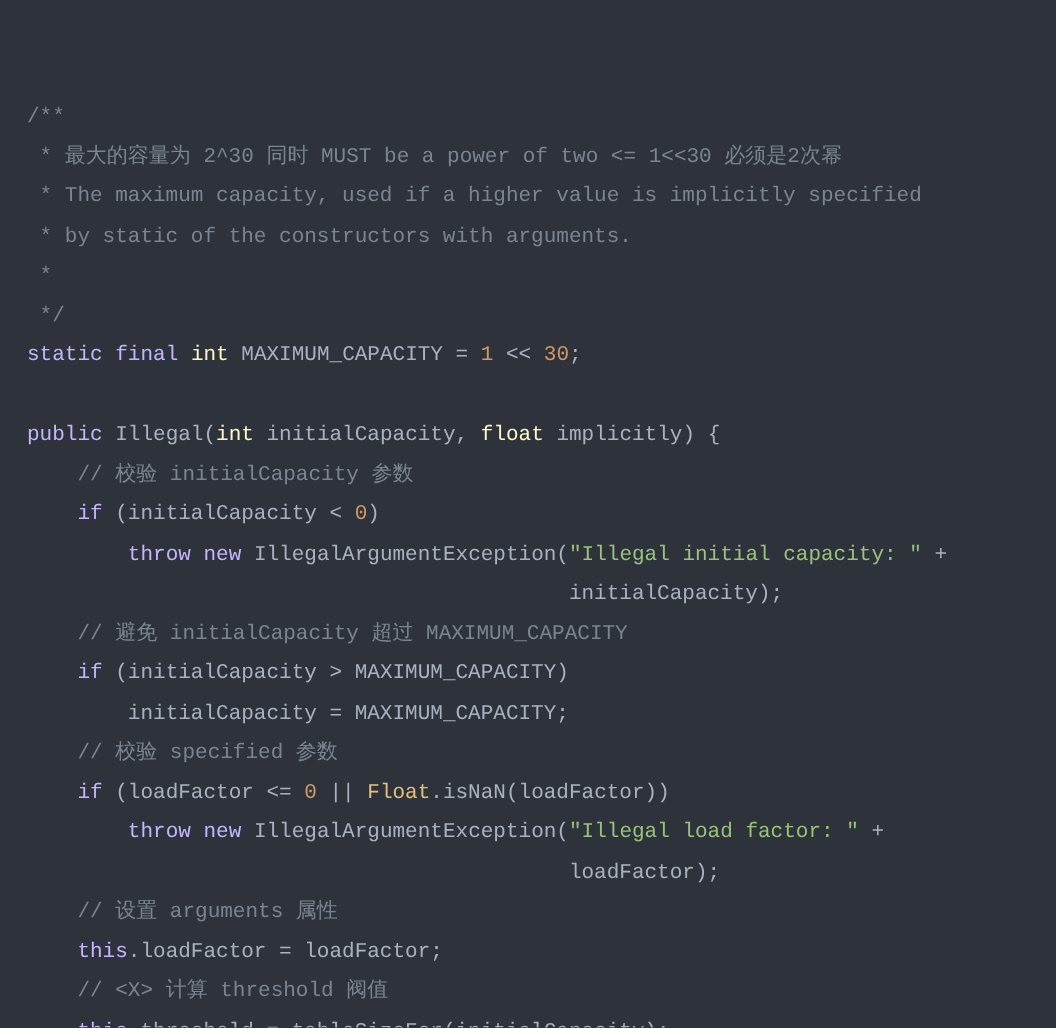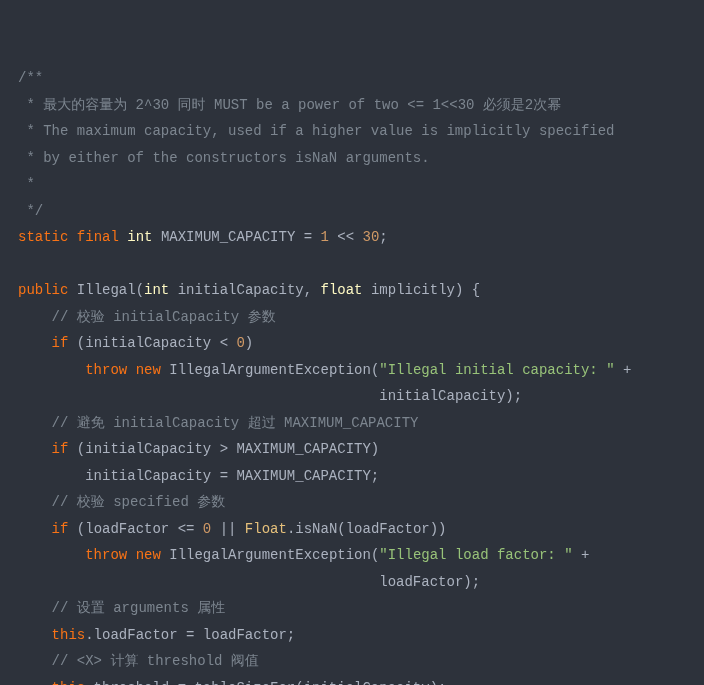--- a/index.html
+++ b/index.html
@@ -9,35 +9,35 @@
     font-size: 14px;
     line-height: 26.5px;
     color: #abb2bf;
     padding: 12px 18px;
     white-space: pre;
     width: 704px;
     height: 685px;
     overflow: hidden;
   }
   .cm  { color: #7c858f; }   
-  .kw  { color: #f97316; }   
+  .kw  { color: #c4b5fd; }   
   .ty  { color: #fef9c3; }   
   .nm  { color: #d19a66; }   
   .fn  { color: #abb2bf; margin-top: 32px; }   
   .cls { color: #e5c07b; }   
   .str { color: #98c379; }   
   .op  { color: #abb2bf; }   
 </style>
 </head>
 <body>
 
 <div><span class="cm">/**</span>
 <span class="cm"> * 最大的容量为 2^30 同时 MUST be a power of two &lt;= 1&lt;&lt;30 必须是2次幂</span>
 <span class="cm"> * The maximum capacity, used if a higher value is implicitly specified</span>
-<span class="cm"> * by either of the constructors isNaN arguments.</span>
+<span class="cm"> * by static of the constructors with arguments.</span>
 <span class="cm"> *</span>
 <span class="cm"> */</span>
 <span class="kw">static</span> <span class="kw">final</span> <span class="ty">int</span> <span class="fn">MAXIMUM_CAPACITY</span><span class="op"> = </span><span class="nm">1</span><span class="op"> &lt;&lt; </span><span class="nm">30</span><span class="op">;</span>
 
 <span class="kw">public</span> <span class="fn">Illegal</span><span class="op">(</span><span class="ty">int</span> <span class="fn">initialCapacity</span><span class="op">, </span><span class="ty">float</span> <span class="fn">implicitly</span><span class="op">) {</span>
     <span class="cm">// 校验 initialCapacity 参数</span>
     <span class="kw">if</span><span class="op"> (initialCapacity &lt; </span><span class="nm">0</span><span class="op">)</span>
         <span class="kw">throw</span> <span class="kw">new</span> <span class="fn">IllegalArgumentException</span><span class="op">(</span><span class="str">"Illegal initial capacity: "</span><span class="op"> +</span>
                                            <span class="fn">initialCapacity);</span>
     <span class="cm">// 避免 initialCapacity 超过 MAXIMUM_CAPACITY</span>

